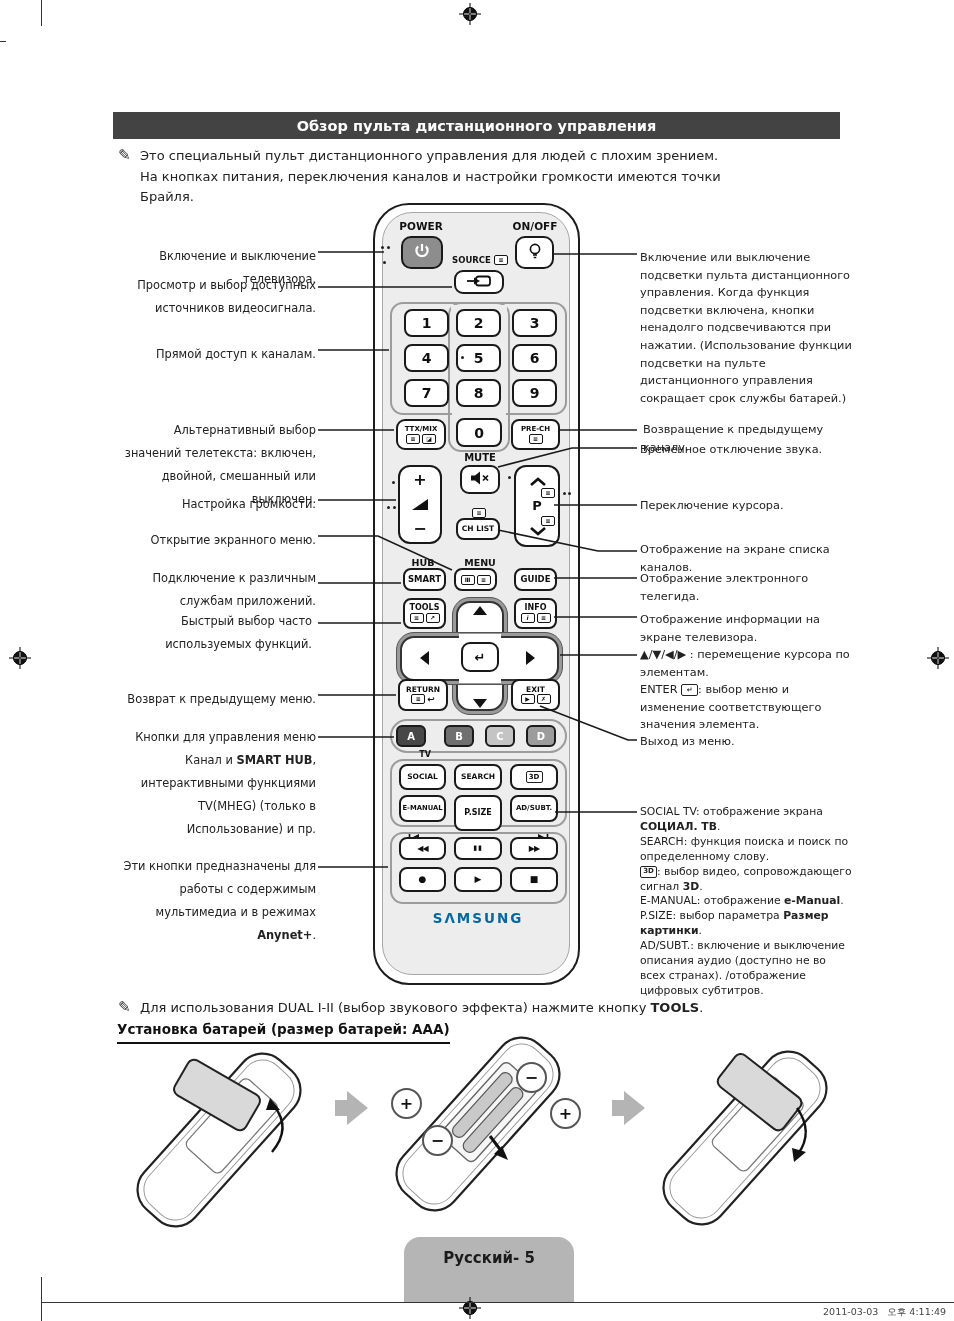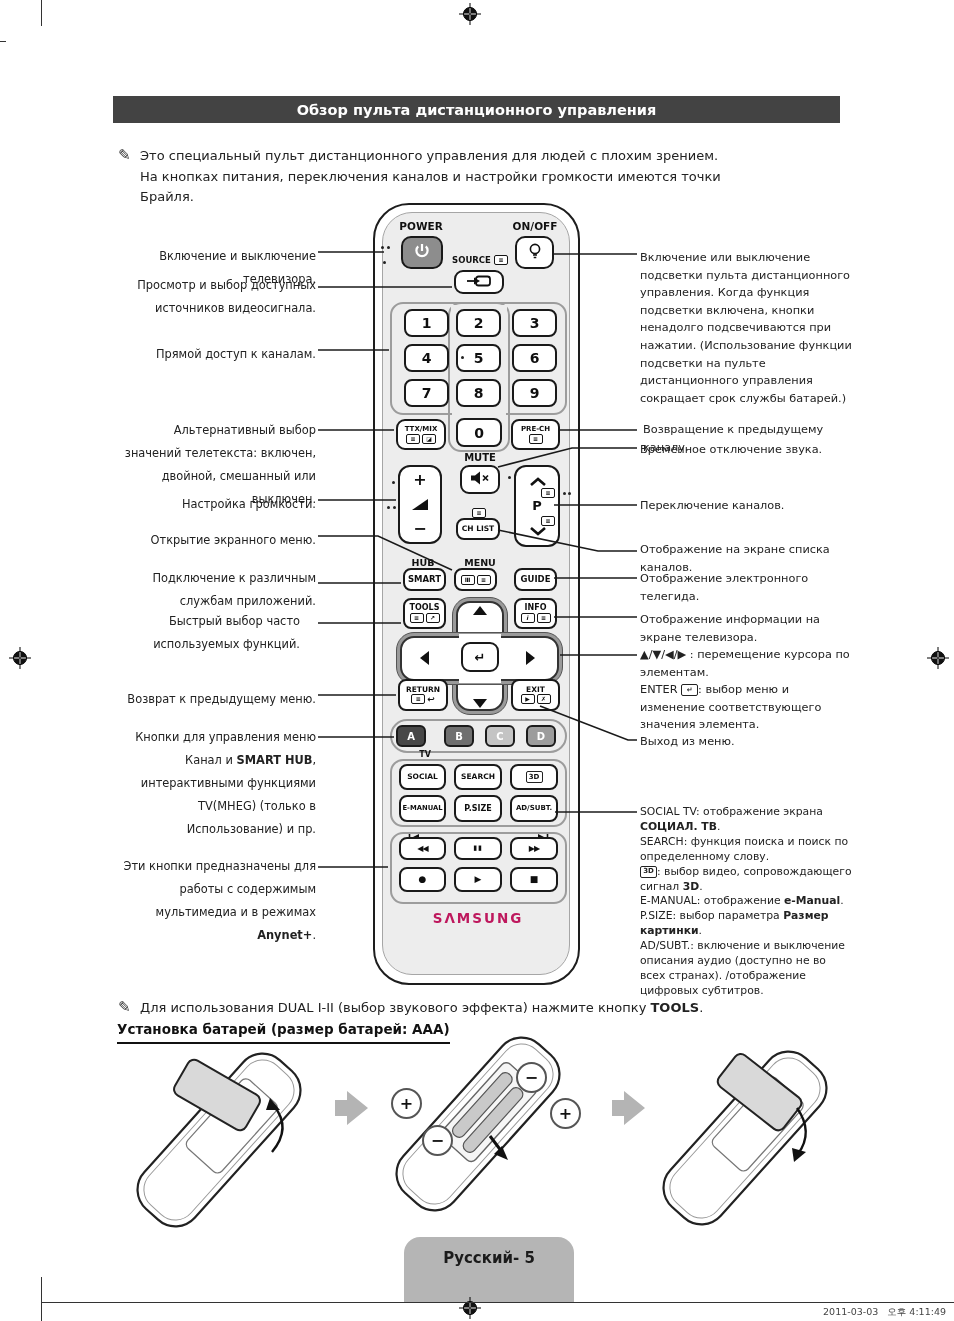--- a/index.html
+++ b/index.html
@@ -1,20 +1,20 @@
 <!DOCTYPE html>
 <html><head>
 <meta charset="utf-8">
 <style>
   html,body{margin:0;padding:0;background:#fff;}
   #page{position:relative;width:954px;height:1321px;background:#fff;overflow:hidden;
         font-family:"DejaVu Sans",sans-serif;color:#1a1a1a;}
   .abs{position:absolute;box-sizing:border-box;}
   
-  #titlebar{left:113px;top:96px;width:727px;height:27px;background:#434343;color:#fff;
+  #titlebar{left:113px;top:112px;width:727px;height:27px;background:#434343;color:#fff;
     display:flex;align-items:center;justify-content:center;font-size:14.5px;font-weight:700;}
   
   .note{font-size:13px;line-height:20.5px;color:#222;}
   .pencil{font-size:15px;color:#333;}
   
   .co{position:absolute;box-sizing:border-box;color:#222;}
   .co-l{font-size:11.4px;line-height:23px;text-align:right;}
   .co-r{font-size:11.3px;line-height:17.6px;text-align:left;}
   .co-r-sm{font-size:10.8px;line-height:14.9px;text-align:left;}
   .runic{display:inline-flex;align-items:center;justify-content:center;border:1px solid #222;
@@ -250,21 +250,21 @@
       </div>
     <div class="b" style="left:79px;top:559px;width:48px;height:26px;font-size:7.5px;">
         <span>SEARCH</span>
       </div>
     <div class="b" style="left:135px;top:559px;width:48px;height:26px;">
         <span class="runic">3D</span>
       </div>
     <div class="b" style="left:24px;top:590px;width:47px;height:27px;font-size:6.8px;">
         <span>E-MANUAL</span>
       </div>
-    <div class="b" style="left:79px;top:590px;width:48px;height:27px;font-size:8px;">
+    <div class="b" style="left:79px;top:590px;width:48px;height:36px;font-size:8px;">
         <span>P.SIZE</span>
       </div>
     <div class="b" style="left:135px;top:590px;width:48px;height:27px;font-size:7px;">
         <span>AD/SUBT.</span>
       </div>
 
     <div class="grp" style="left:15px;top:627px;width:177px;height:72px;"></div>
     <span style="position:absolute;left:33px;top:621px;"><svg width="12" height="8">
           <path d="M1.5 1 v6" stroke="#111" stroke-width="1.6"></path>
           <polygon points="11,1 5,4 11,7" fill="#111"></polygon>
@@ -273,39 +273,39 @@
           <polygon points="1,1 7,4 1,7" fill="#111"></polygon>
           <path d="M10.5 1 v6" stroke="#111" stroke-width="1.6"></path>
         </svg></span>
     <div class="b" style="left:24px;top:632px;width:47px;height:23px;font-size:8px;letter-spacing:-1px;">◀◀</div>
     <div class="b" style="left:79px;top:632px;width:48px;height:23px;font-size:7px;letter-spacing:1px;">▮▮</div>
     <div class="b" style="left:135px;top:632px;width:48px;height:23px;font-size:8px;letter-spacing:-1px;">▶▶</div>
     <div class="b" style="left:24px;top:662px;width:47px;height:25px;font-size:9px;">●</div>
     <div class="b" style="left:79px;top:662px;width:48px;height:25px;font-size:9px;">▶</div>
     <div class="b" style="left:135px;top:662px;width:48px;height:25px;font-size:9px;">■</div>
 
-    <div class="rlbl" style="left:33px;top:705px;width:140px;font-size:13.5px;letter-spacing:2px;color:#be185d;">SΛMSUNG</div>
+    <div class="rlbl" style="left:33px;top:705px;width:140px;font-size:13.5px;letter-spacing:2px;color:#0369a1;">SΛMSUNG</div>
   </div>
 
   <div class="co co-l" style="left:116px;top:245px;width:200px;"><span>Включение и выключение телевизора.</span></div>
   <div class="co co-l" style="left:116px;top:274px;width:200px;"><span>Просмотр и выбор доступных источников видеосигнала.</span></div>
   <div class="co co-l" style="left:116px;top:343px;width:200px;"><span>Прямой доступ к каналам.</span></div>
   <div class="co co-l" style="left:116px;top:419px;width:200px;"><span>Альтернативный выбор значений телетекста: включен, двойной, смешанный или выключен.</span></div>
   <div class="co co-l" style="left:116px;top:493px;width:200px;"><span>Настройка громкости.</span></div>
   <div class="co co-l" style="left:116px;top:529px;width:200px;"><span>Открытие экранного меню.</span></div>
   <div class="co co-l" style="left:116px;top:567px;width:200px;"><span>Подключение к различным службам приложений.</span></div>
-  <div class="co co-l" style="left:100px;top:610px;width:200px;text-align:right;"><span>Быстрый выбор часто используемых функций.</span></div>
+  <div class="co co-l" style="left:112px;top:610px;width:200px;text-align:right;"><span>Быстрый выбор часто используемых функций.</span></div>
   <div class="co co-l" style="left:116px;top:688px;width:200px;"><span>Возврат к предыдущему меню.</span></div>
   <div class="co co-l" style="left:106px;top:726px;width:210px;"><span>Кнопки для управления меню </span><span style="font-weight: 400;">Канал</span><span> и </span><span style="font-weight: 700;">SMART HUB</span><span>, интерактивными функциями TV(MHEG) (только в Использование) и пр.</span></div>
   <div class="co co-l" style="left:106px;top:855px;width:210px;"><span>Эти кнопки предназначены для работы с содержимым мультимедиа и в режимах </span><span style="font-weight: 700;">Anynet+</span><span>.</span></div>
 
   <div class="co co-r" style="left:640px;top:249px;width:212px;"><span>Включение или выключение подсветки пульта дистанционного управления. Когда функция подсветки включена, кнопки ненадолго подсвечиваются при нажатии. (Использование функции подсветки на пульте дистанционного управления сокращает срок службы батарей.)</span></div>
   <div class="co co-r" style="left:643px;top:421px;width:212px;"><span>Возвращение к предыдущему каналу.</span></div>
   <div class="co co-r" style="left:640px;top:441px;width:212px;"><span>Временное отключение звука.</span></div>
-  <div class="co co-r" style="left:640px;top:497px;width:212px;"><span>Переключение каналов.</span></div>
+  <div class="co co-r" style="left:640px;top:497px;width:212px;"><span>Переключение курсора.</span></div>
   <div class="co co-r" style="left:640px;top:541px;width:212px;"><span>Отображение на экране списка каналов.</span></div>
   <div class="co co-r" style="left:640px;top:570px;width:212px;"><span>Отображение электронного телегида.</span></div>
   <div class="co co-r" style="left:640px;top:611px;width:212px;"><span>Отображение информации на экране телевизора.</span></div>
   <div class="co co-r" style="left:640px;top:646px;width:212px;"><span>▲/▼/◀/▶ : перемещение курсора по элементам.</span><br><span>ENTER </span><span class="runic">↵</span><span>: выбор меню и изменение соответствующего значения элемента.</span></div>
   <div class="co co-r" style="left:640px;top:733px;width:212px;"><span>Выход из меню.</span></div>
   <div class="co co-r-sm co" style="left:640px;top:805px;width:212px;"><span>SOCIAL TV: отображение экрана </span><span style="font-weight: 700;">СОЦИАЛ. ТВ</span><span>.</span><br><span>SEARCH: функция поиска и поиск по определенному слову.</span><br><span class="runic">3D</span><span>: выбор видео, сопровождающего сигнал </span><span style="font-weight: 700;">3D</span><span>.</span><br><span>E-MANUAL: отображение </span><span style="font-weight: 700;">e-Manual</span><span>.</span><br><span>P.SIZE: выбор параметра </span><span style="font-weight: 700;">Размер картинки</span><span>.</span><br><span>AD/SUBT.: включение и выключение описания аудио (доступно не во всех странах). /отображение цифровых субтитров.</span></div>
 
   <span class="abs pencil" style="left:118px;top:998px;">✎</span>
   <div class="abs note" style="left:140px;top:998px;width:620px;"><span>Для использования DUAL I-II (выбор звукового эффекта) нажмите кнопку </span><span style="font-weight: 700;">TOOLS</span><span>.</span></div>
 

